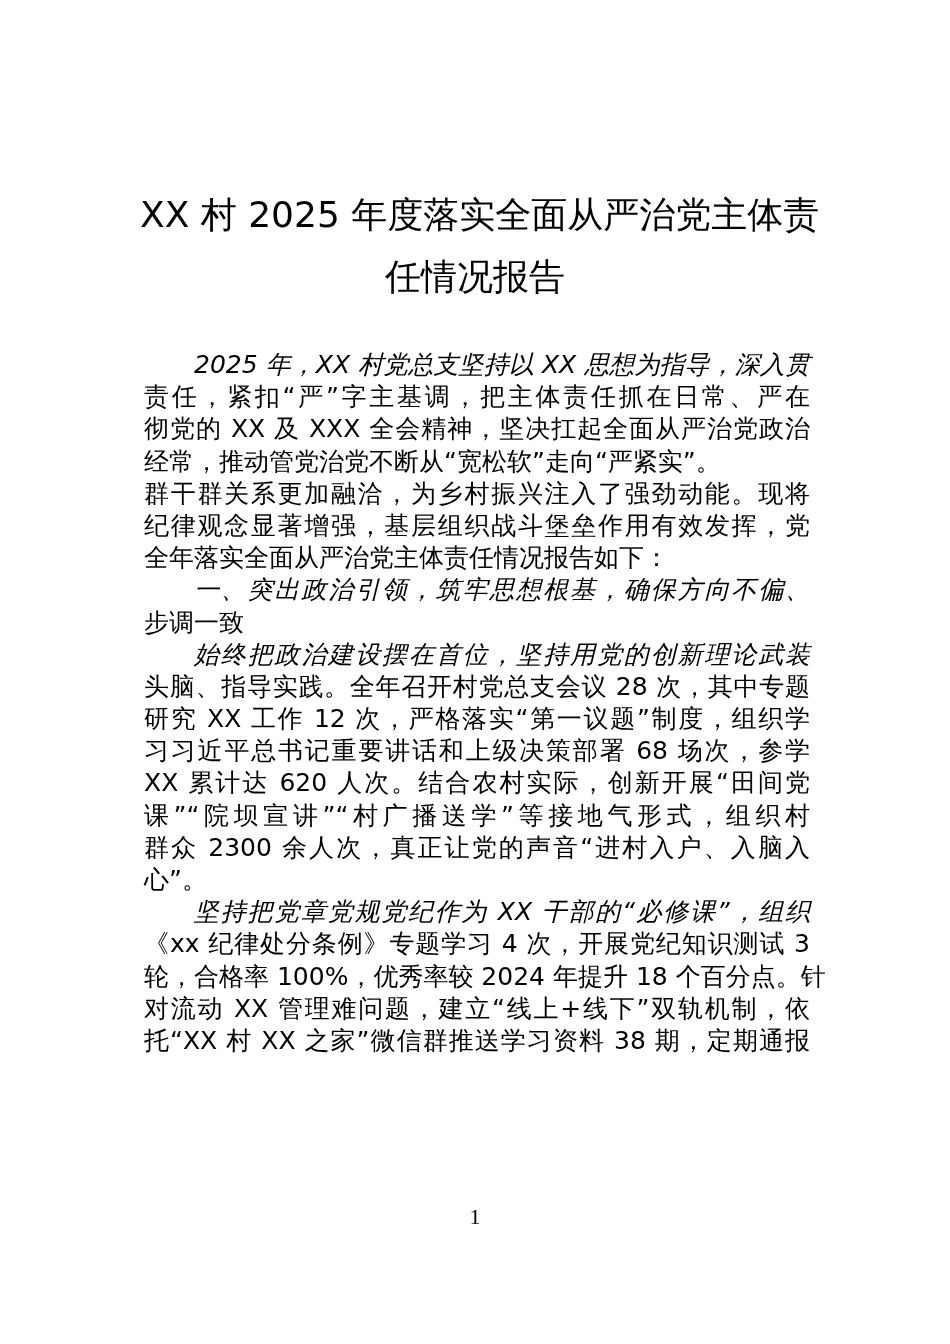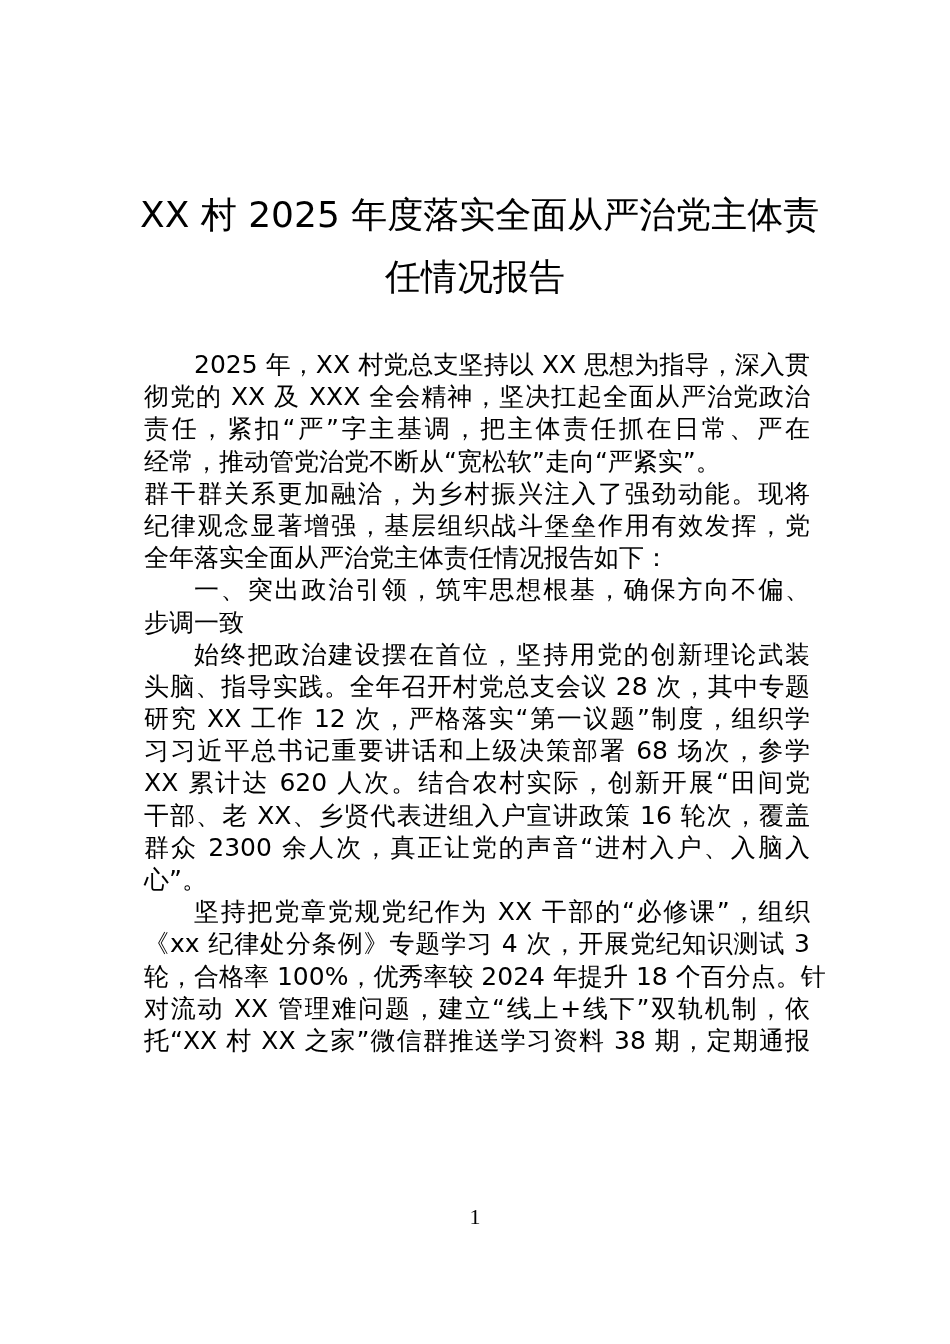--- a/index.html
+++ b/index.html
@@ -50,20 +50,21 @@
       white-space: nowrap;
       height: 32.2px;
       text-align: justify;
       text-align-last: justify;
     }
     .line.last {
       text-align-last: left;
     }
     .line.indent {
       padding-left: 50px;
+      font-style: italic;
     }
     .page-number {
       position: absolute;
       left: 0;
       width: 950px;
       top: 1188px;
       text-align: center;
       font-family: "Liberation Serif", serif;
       font-size: 22px;
     }
@@ -75,43 +76,43 @@
 
   <div class="title">
     <span class="tline">XX 村 2025 年度落实全面从严治党主体责</span>
     <span class="tline">任情况报告</span>
   </div>
 
   <div class="body">
 
     <div>
       <span class="line indent">2025 年，XX 村党总支坚持以 XX 思想为指导，深入贯</span>
+      <span class="line">责任，紧扣“严”字主基调，把主体责任抓在日常、严在</span>
       <span class="line">彻党的 XX 及 XXX 全会精神，坚决扛起全面从严治党政治</span>
-      <span class="line">责任，紧扣“严”字主基调，把主体责任抓在日常、严在</span>
       <span class="line last">经常，推动管党治党不断从“宽松软”走向“严紧实”。</span>
     </div>
 
     <div>
       <span class="line">群干群关系更加融洽，为乡村振兴注入了强劲动能。现将</span>
       <span class="line">纪律观念显著增强，基层组织战斗堡垒作用有效发挥，党</span>
       <span class="line last">全年落实全面从严治党主体责任情况报告如下：</span>
     </div>
 
     <div>
       <span class="line indent">一、突出政治引领，筑牢思想根基，确保方向不偏、</span>
       <span class="line last">步调一致</span>
     </div>
 
     <div>
       <span class="line indent">始终把政治建设摆在首位，坚持用党的创新理论武装</span>
       <span class="line">头脑、指导实践。全年召开村党总支会议 28 次，其中专题</span>
       <span class="line">研究 XX 工作 12 次，严格落实“第一议题”制度，组织学</span>
       <span class="line">习习近平总书记重要讲话和上级决策部署 68 场次，参学</span>
       <span class="line">XX 累计达 620 人次。结合农村实际，创新开展“田间党</span>
-      <span class="line">干部、老 XX、乡贤代表进组入户宣讲政策 16 轮次，覆盖</span>
+      <span class="line">课”“院坝宣讲”“村广播送学”等接地气形式，组织村</span>
       <span class="line">群众 2300 余人次，真正让党的声音“进村入户、入脑入</span>
       <span class="line last">心”。</span>
     </div>
 
     <div>
       <span class="line indent">坚持把党章党规党纪作为 XX 干部的“必修课”，组织</span>
       <span class="line">《xx 纪律处分条例》专题学习 4 次，开展党纪知识测试 3</span>
       <span class="line">轮，合格率 100%，优秀率较 2024 年提升 18 个百分点。针</span>
       <span class="line">对流动 XX 管理难问题，建立“线上+线下”双轨机制，依</span>
       <span class="line">托“XX 村 XX 之家”微信群推送学习资料 38 期，定期通报</span>

